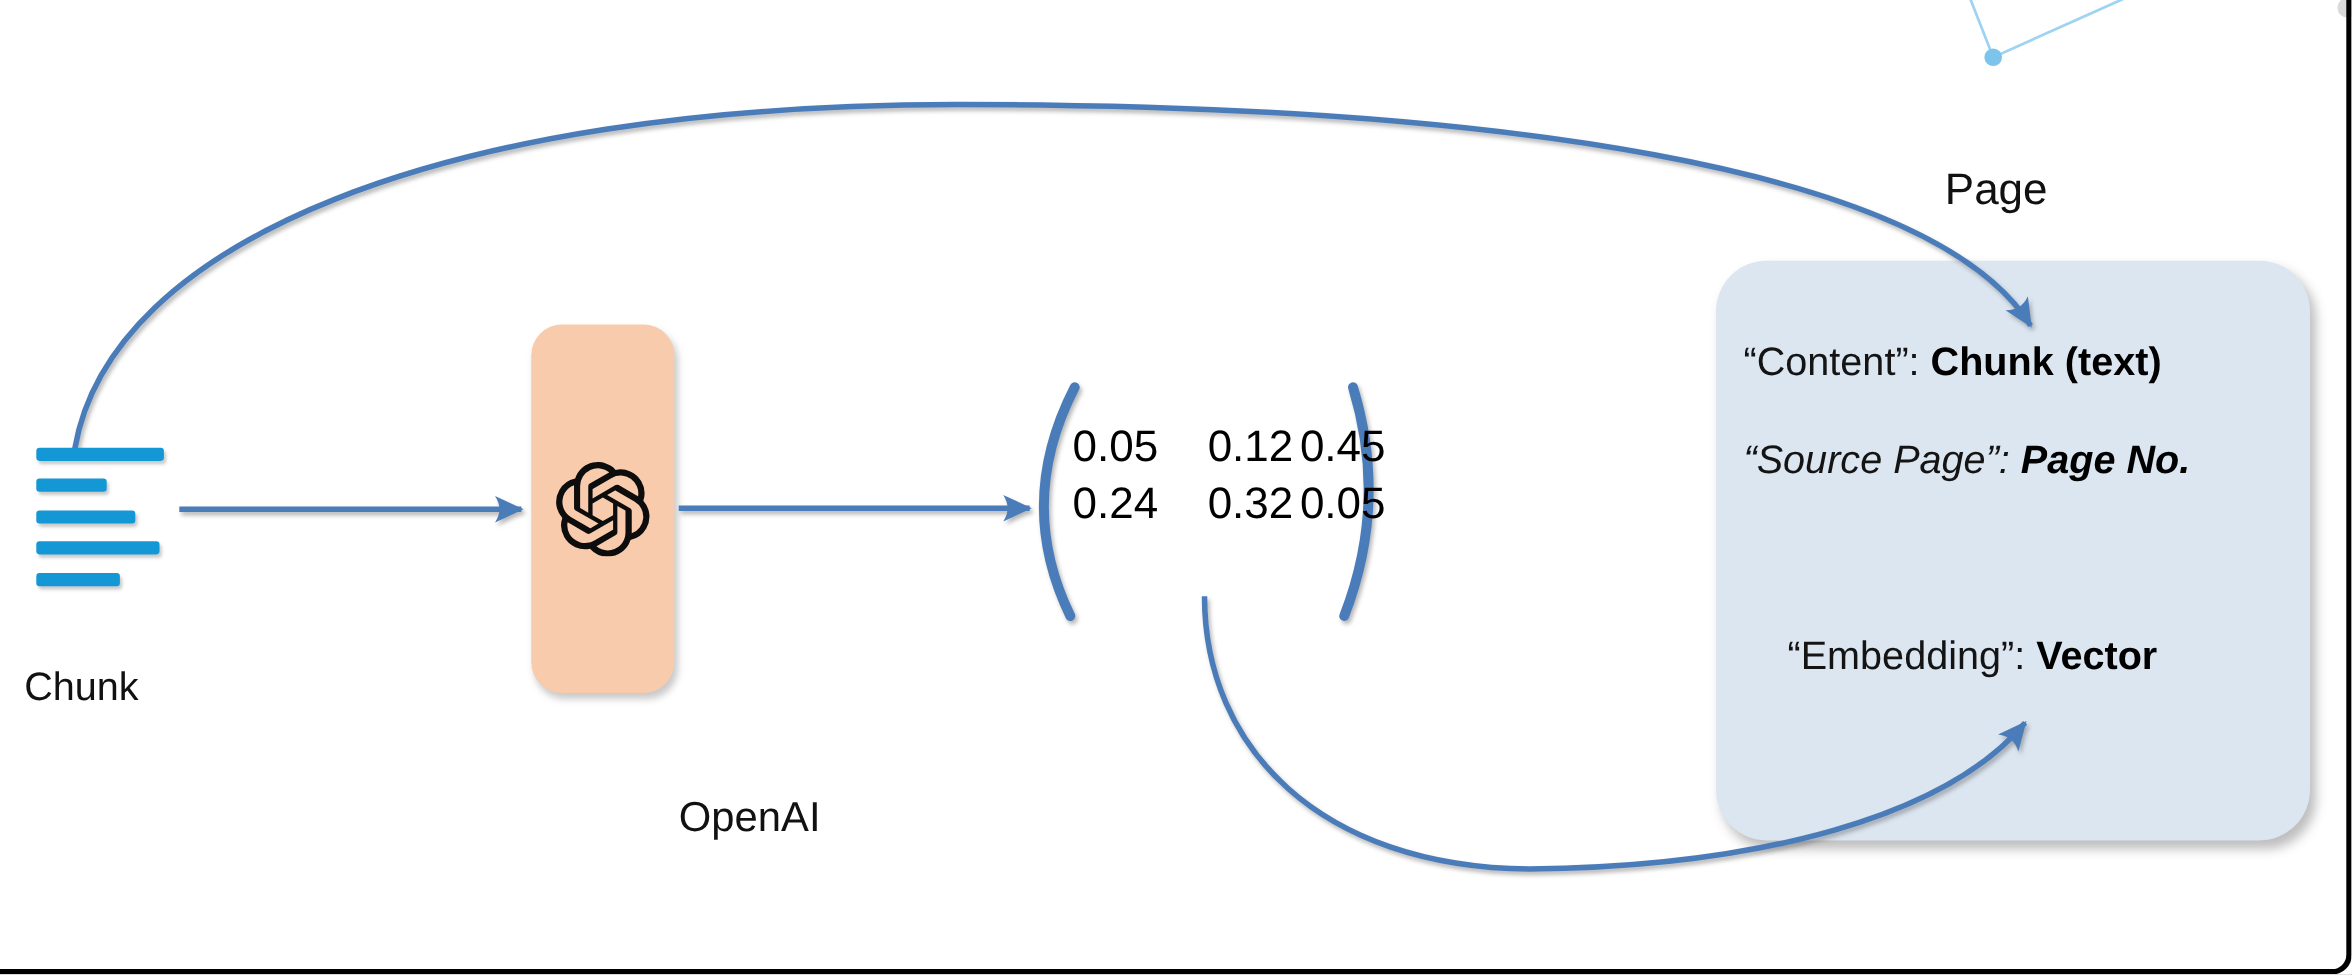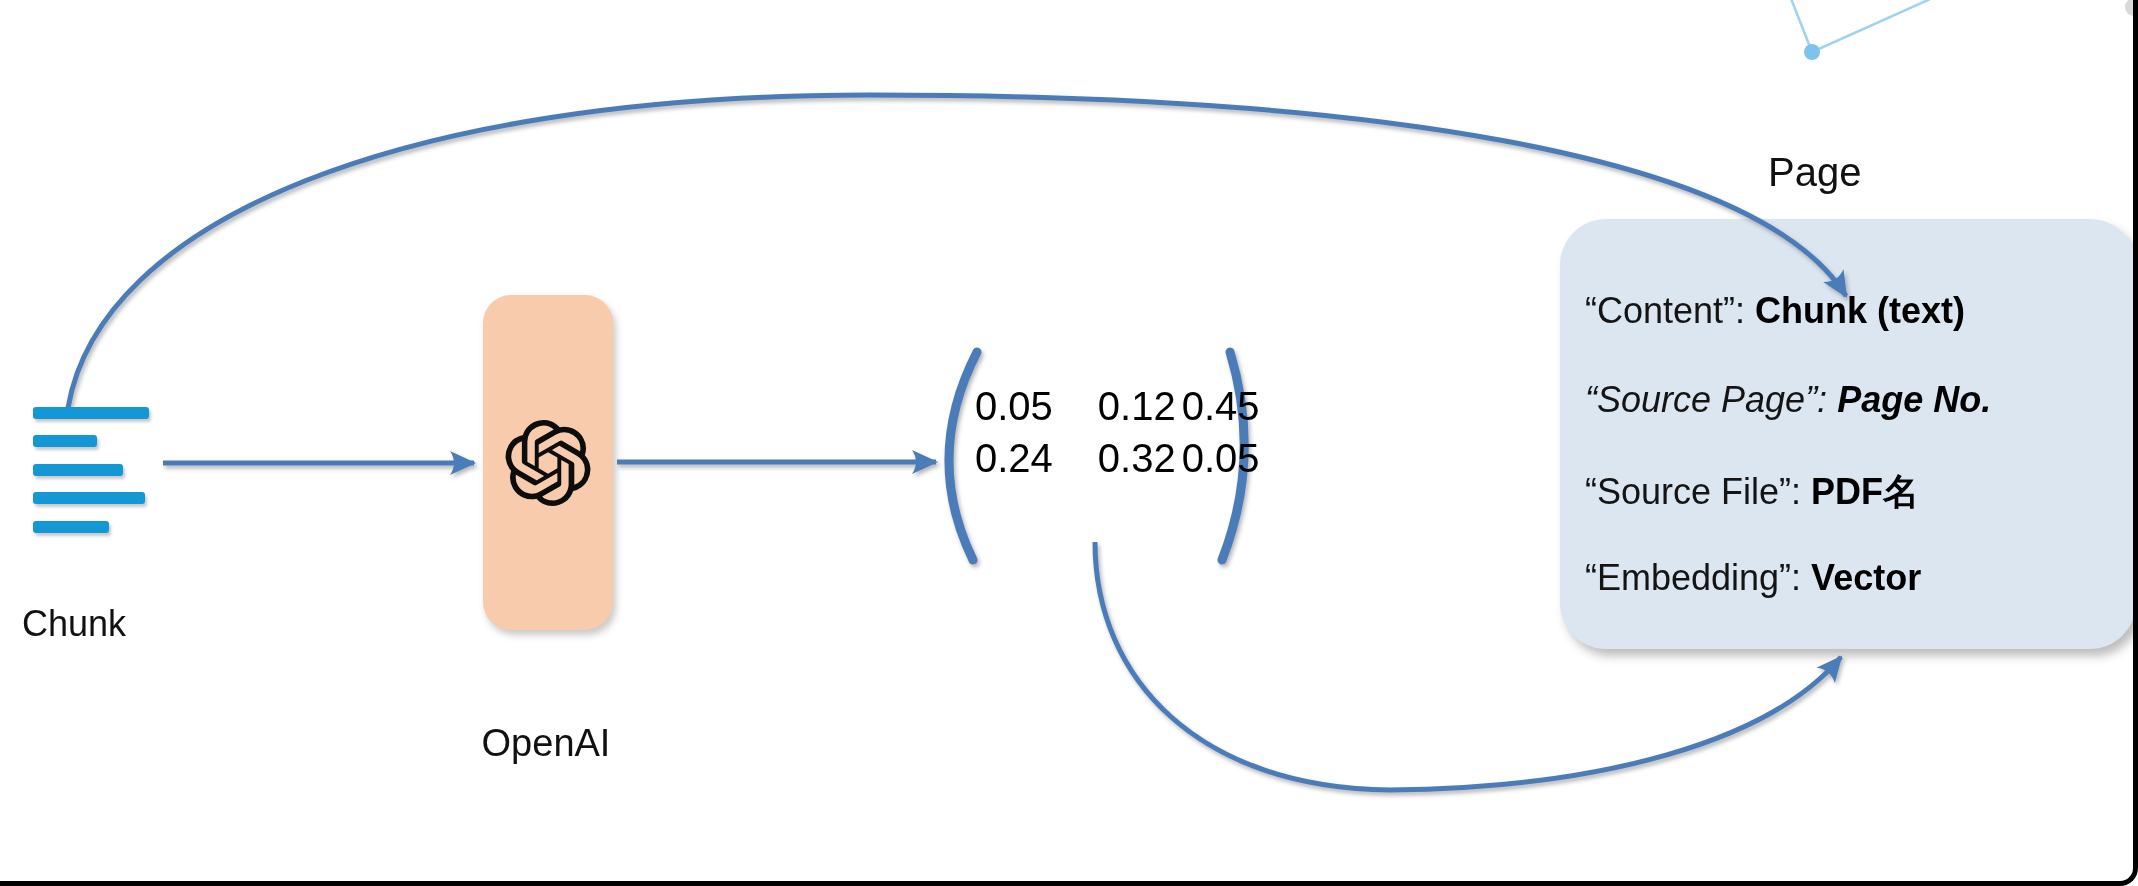--- a/index.html
+++ b/index.html
@@ -41,42 +41,41 @@
   
   .model-box{
     position:absolute;left:483px;top:295px;width:130px;height:335px;
     background:#F8CBAD;border-radius:28px;
     box-shadow:3px 5px 7px rgba(120,120,120,0.40);
     display:flex;align-items:center;justify-content:center;z-index:4;
   }
   .openai-logo{width:86px;height:86px;}
   .model-label{
     position:absolute;left:346px;top:718px;width:400px;
-    text-align:center;font-size:38px;line-height:51px;color:#111;
+    text-align:right;font-size:38px;line-height:51px;color:#111;
   }
 
   
   .matrix{position:absolute;left:975px;top:380px;font-size:40px;line-height:52px;color:#000;z-index:6;}
   .matrix .mrow{display:block;white-space:nowrap;}
   .matrix .c1{display:inline-block;margin-right:17px;}
   .matrix .c2{display:inline-block;margin-right:6px;margin-left:28px;}
   .matrix .c3{display:inline-block;text-align:center;}
 
   
   .index-title{position:absolute;left:1768px;top:150px;font-size:40px;color:#111;z-index:6;}
   .index-box{
-    position:absolute;left:1560px;top:219px;width:540px;height:430px;
+    position:absolute;left:1560px;top:237px;width:540px;height:527px;
     background:#DCE6F1;border-radius:46px;
     box-shadow:5px 7px 10px rgba(110,110,110,0.45);
     z-index:3;
-    padding-left:36px;
   }
   .index-field{position:absolute;left:25px;white-space:nowrap;font-size:36px;color:#141414;}
   .index-field b{margin-left:10px;font-weight:bold;color:#000;}
-  .f0{top:71px;} .f1{top:160px;font-style:italic;} .f2{top:249px;} .f3{top:338px;}
+  .f0{top:71px;} .f1{top:160px;font-style:italic;} .f2{top:249px;} .f3{top:338px;margin-left:40px;}
 </style>
 </head>
 <body>
 
 <div class="canvas">
 
   <svg class="overlay" viewBox="0 0 2138 886">
     <defs>
       <marker id="ah" markerUnits="userSpaceOnUse" markerWidth="32" markerHeight="28" refX="26" refY="14" orient="auto">
         <path d="M2,2 L28,14 L2,26 Q10,14 2,2 Z" fill="#4a7cba"></path>
@@ -127,22 +126,19 @@
   </div>
 
   <div class="index-title">Page</div>
   <div class="index-box">
     <div class="index-field f0">
       <span>“Content”:</span><b>Chunk (text)</b>
     </div>
     <div class="index-field f1">
       <span>“Source Page”:</span><b>Page No.</b>
     </div>
-    <div class="index-field f2">
-      <span>“Source File”:</span><b>PDF名</b>
-    </div>
     <div class="index-field f3">
       <span>“Embedding”:</span><b>Vector</b>
     </div>
   </div>
 
   <div class="frame"></div>
 </div>
 
 </body></html>

